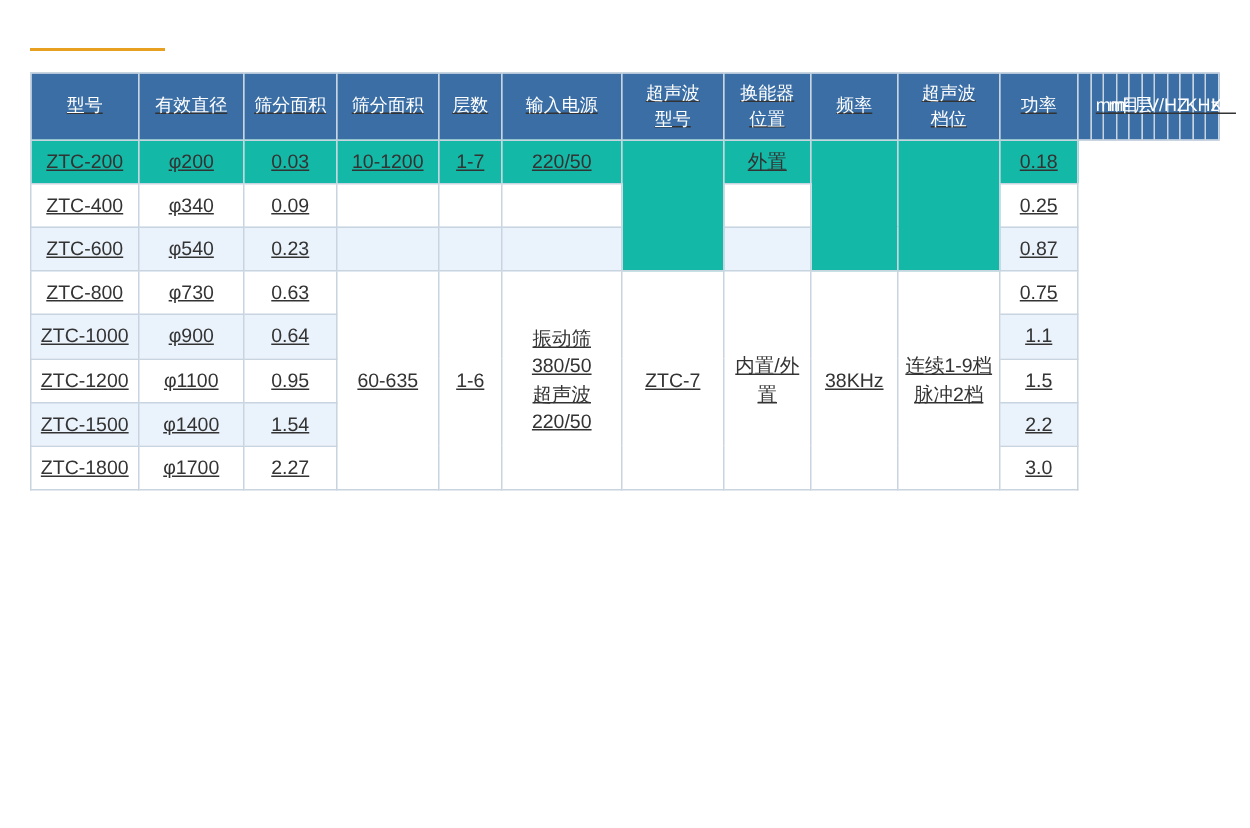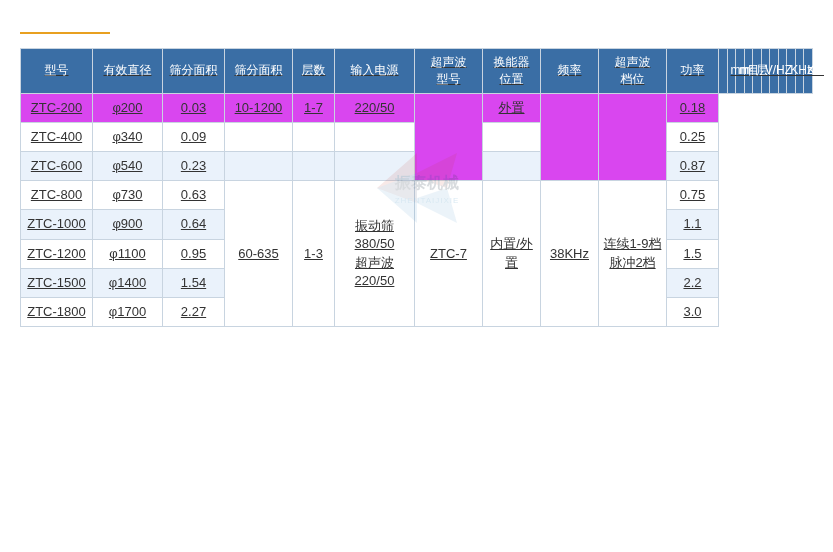--- a/index.html
+++ b/index.html
@@ -89,31 +89,20 @@
 
 <div class="page-wrapper">
   <div class="section-title">
     <span class="section-title-main"></span>
     <span class="section-title-sub"></span>
   </div>
   <div style="width:90px;height:2px;background:#e8a020;margin-bottom:14px;"></div>
 
   <div class="table-container" style="position:relative;">
 
-    <div class="watermark-overlay">
-      <svg width="180" height="90" viewBox="0 0 180 90">
-
-        <g transform="translate(10, 5)">
-          <path d="M40,40 L80,5 L80,25 L120,5 L110,40 L80,30 L80,55 Z" fill="#c0392b" opacity="0.6"></path>
-          <path d="M40,40 L80,75 L80,55 L120,75 L110,40 L80,50 L80,25 Z" fill="#2980b9" opacity="0.5"></path>
-        </g>
-        <text x="100" y="45" font-size="16" font-weight="bold" fill="#2c3e50" font-family="Microsoft YaHei, Arial" text-anchor="middle">振泰机械</text>
-        <text x="100" y="60" font-size="8" fill="#2980b9" font-family="Arial" text-anchor="middle" letter-spacing="1">ZHENTAIJIXIE</text>
-      </svg>
-    </div>
 
     <table>
       <colgroup>
         <col class="col-model">
         <col class="col-diam">
         <col class="col-area">
         <col class="col-mesh">
         <col class="col-layer">
         <col class="col-power">
         <col class="col-transtype">
@@ -145,21 +134,21 @@
           <th>层</th>
           <th>V/HZ</th>
           <th></th>
           <th></th>
           <th>KHz</th>
           <th></th>
           <th>Kw</th>
         </tr>
       </thead>
       <tbody id="table-body">
-          <tr style="background: #d946ef;">
+          <tr style="background: #14b8a6;">
             <td>ZTC-200</td>
             <td>φ200</td>
             <td>0.03</td>
             <td>10-1200</td>
             <td>1-7</td>
             <td>220/50</td>
             <td rowspan="3"></td>
             <td>外置</td>
             <td rowspan="3"></td>
             <td rowspan="3"></td>
@@ -183,21 +172,21 @@
             <td></td>
             <td></td>
             <td></td>
             <td>0.87</td>
           </tr>
           <tr style="background: rgb(255, 255, 255); margin-top: 17px;">
             <td>ZTC-800</td>
             <td>φ730</td>
             <td>0.63</td>
             <td rowspan="5">60-635</td>
-            <td rowspan="5">1-3</td>
+            <td rowspan="5">1-6</td>
             <td rowspan="5">振动筛<br>380/50<br>超声波<br>220/50</td>
             <td rowspan="5">ZTC-7</td>
             <td rowspan="5">内置/外置</td>
             <td rowspan="5">38KHz</td>
             <td rowspan="5">连续1-9档<br>脉冲2档</td>
             <td>0.75</td>
           </tr>
           <tr style="background: rgb(234, 242, 251);">
             <td>ZTC-1000</td>
             <td>φ900</td>

